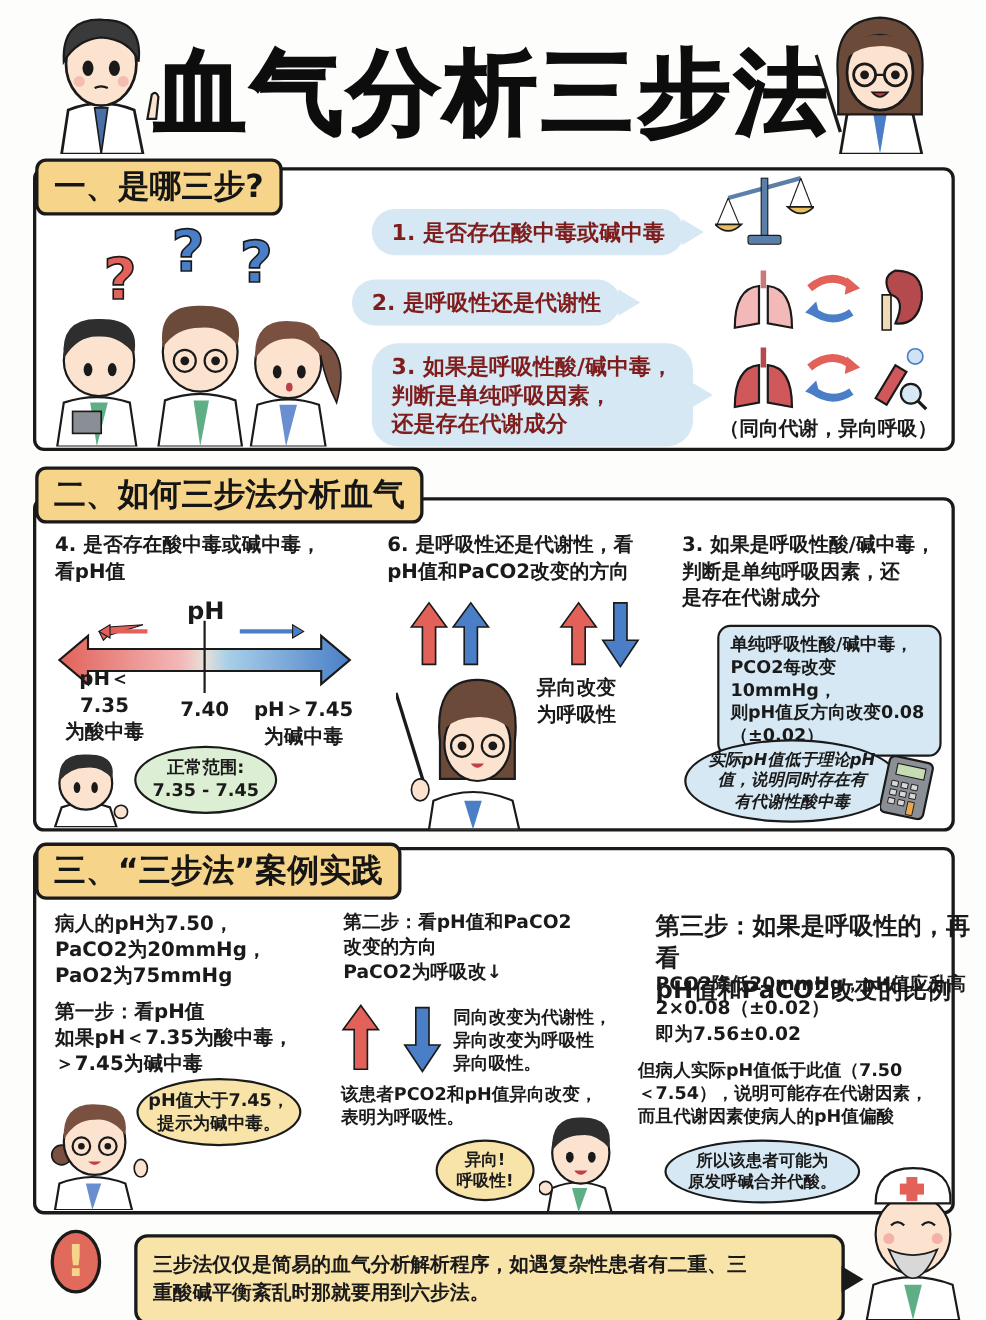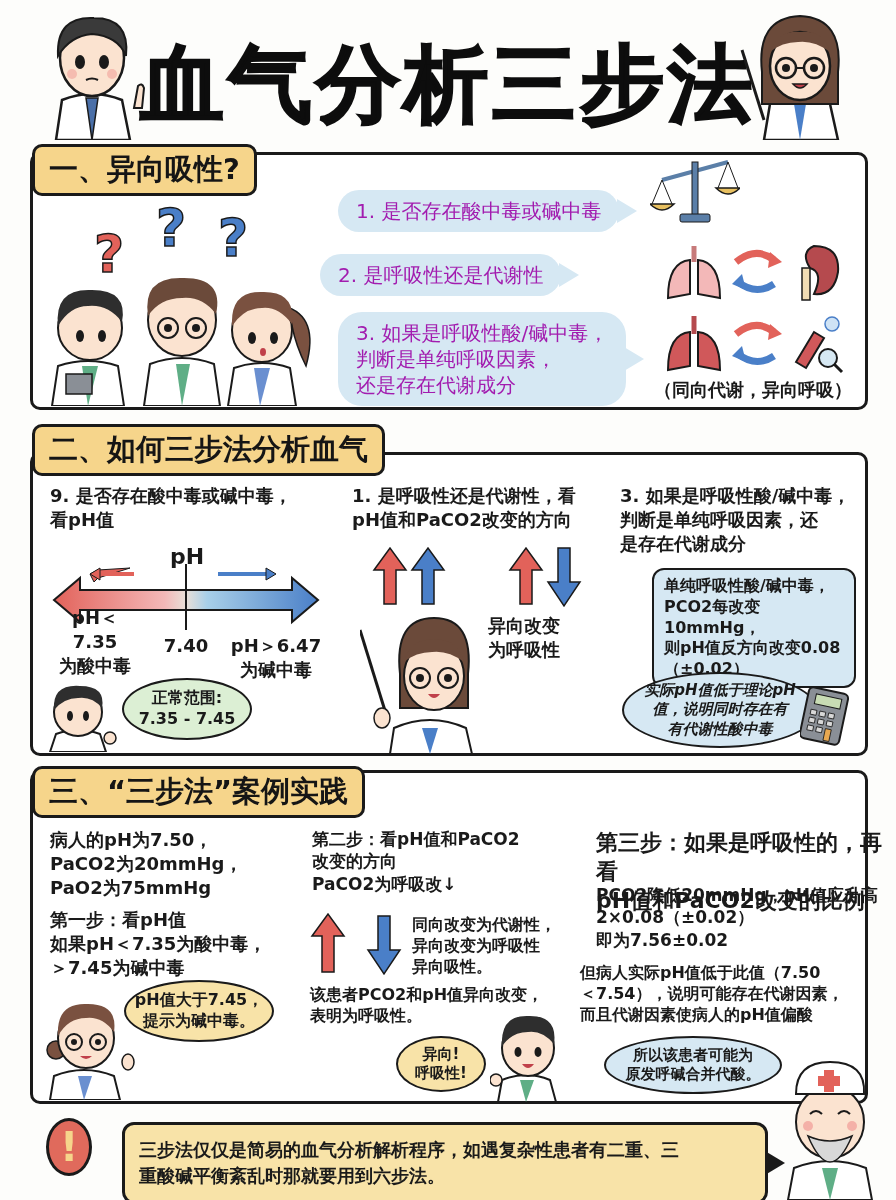--- a/index.html
+++ b/index.html
@@ -12,22 +12,22 @@
   .title { position: absolute; left: 0; width: 896px; top: 28px; text-align: center;
     font-size: 84px; font-weight: 900; letter-spacing: 4px; color: #0d0d0d;
     -webkit-text-stroke: 2px #0d0d0d; }
 
   
   .panel { position: absolute; border: 3px solid #1a1a1a; border-radius: 10px; background: #ffffff; }
   .section-tag { position: absolute; background: #f6d58b; border: 3px solid #1a1a1a; border-radius: 10px;
     font-weight: 900; font-size: 29px; padding: 3px 14px; color: #151515; white-space: nowrap; }
 
   
-  .bubble { position: absolute; background: #d6e8f3; border-radius: 24px; font-weight: 400; font-size: 20px;
-    padding: 8px 18px; line-height: 1.3; color: #a21caf; }
+  .bubble { position: absolute; background: #d6e8f3; border-radius: 24px; font-weight: 700; font-size: 20px;
+    padding: 8px 18px; line-height: 1.3; color: #7f1d1d; }
   .bubble::after { content: ""; position: absolute; right: -18px; top: 50%; margin-top: -12px;
     border-left: 20px solid #d6e8f3; border-top: 12px solid transparent; border-bottom: 12px solid transparent; }
 
   .txt { position: absolute; font-weight: 700; font-size: 18px; line-height: 1.32; color: #1a1a1a; }
   .center { text-align: center; }
 
   .note-box { position: absolute; background: #d6e8f3; border: 2px solid #1a1a1a; border-radius: 12px;
     padding: 6px 10px; font-size: 16px; font-weight: 700; line-height: 1.3; margin-left: 22px; }
   .oval { position: absolute; border: 2px solid #1a1a1a; border-radius: 50%; display: flex; align-items: center;
     justify-content: center; text-align: center; font-weight: 700; font-size: 16px; line-height: 1.3; }
@@ -76,21 +76,21 @@
     <circle cx="76" cy="60" r="10" fill="none" stroke="#1a1a1a" stroke-width="2.5"></circle>
     <line x1="58" y1="60" x2="66" y2="60" stroke="#1a1a1a" stroke-width="2"></line>
     <circle cx="48" cy="60" r="4" fill="#1a1a1a"></circle>
       <circle cx="76" cy="60" r="4" fill="#1a1a1a"></circle>
     <path d="M55 76 Q62 84 69 76 Z" fill="#c0404a" stroke="#1a1a1a" stroke-width="1.5"></path>
     <line x1="4" y1="42" x2="26" y2="112" stroke="#1a1a1a" stroke-width="3"></line>
   </svg>
 </div>
 
 <div class="panel" style="left:30px;top:152px;width:838px;height:258px;"></div>
-<div class="section-tag" style="left:32px;top:144px;">一、异向吸性?</div>
+<div class="section-tag" style="left:32px;top:144px;">一、是哪三步?</div>
 
 <div class="abs" style="left:38px;top:196px;">
   <svg width="290" height="210" viewBox="0 0 290 210">
     <text x="56" y="76" font-size="52" font-weight="900" fill="#e2625a" stroke="#1a1a1a" stroke-width="1.5" font-family="DejaVu Sans, sans-serif">?</text>
     <text x="118" y="50" font-size="52" font-weight="900" fill="#4a7fc8" stroke="#1a1a1a" stroke-width="1.5" font-family="DejaVu Sans, sans-serif">?</text>
     <text x="180" y="60" font-size="52" font-weight="900" fill="#4a7fc8" stroke="#1a1a1a" stroke-width="1.5" font-family="DejaVu Sans, sans-serif">?</text>
 
     <path d="M14 210 L20 170 Q50 160 80 170 L86 210 Z" fill="#fff" stroke="#1a1a1a" stroke-width="2"></path>
     <path d="M44 170 L50 210 L60 170 Z" fill="#5fae86"></path>
     <ellipse cx="52" cy="132" rx="32" ry="32" fill="#fbe3d0" stroke="#1a1a1a" stroke-width="2"></ellipse>
@@ -166,21 +166,21 @@
     <circle cx="164" cy="46" r="9" fill="#d6e8f3" stroke="#1a1a1a" stroke-width="2"></circle>
     <line x1="170" y1="52" x2="178" y2="60" stroke="#1a1a1a" stroke-width="3"></line>
     <circle cx="168" cy="12" r="7" fill="#cfe3f5" stroke="#4a7fc8" stroke-width="1.5"></circle>
   </svg>
 </div>
 <div class="txt" style="left:654px;top:378px;font-size:18px;">（同向代谢，异向呼吸）</div>
 
 <div class="panel" style="left:30px;top:452px;width:838px;height:304px;"></div>
 <div class="section-tag" style="left:32px;top:424px;">二、如何三步法分析血气</div>
 
-<div class="txt" style="left:50px;top:484px;white-space:pre-line;">9. 是否存在酸中毒或碱中毒，
+<div class="txt" style="left:50px;top:484px;white-space:pre-line;">4. 是否存在酸中毒或碱中毒，
 看pH值</div>
 <div class="txt" style="left:170px;top:542px;font-size:22px;">pH</div>
 <div class="abs" style="left:50px;top:564px;">
   <svg width="272" height="66" viewBox="0 0 272 66">
     <defs>
       <linearGradient id="phg" x1="0" x2="1">
         <stop offset="0" stop-color="#e2625a"></stop>
           <stop offset="0.42" stop-color="#f3b8b8"></stop>
         <stop offset="0.5" stop-color="#e8e0d8"></stop>
           <stop offset="0.58" stop-color="#a8cfe8"></stop>
@@ -192,37 +192,37 @@
     <path d="M40 10 L50 4 L50 16 Z" fill="#e2625a" stroke="#1a1a1a" stroke-width="1"></path>
     <path d="M168 10 L222 10" stroke="#4a7fc8" stroke-width="4"></path>
     <path d="M226 10 L216 4 L216 16 Z" fill="#4a7fc8" stroke="#1a1a1a" stroke-width="1"></path>
     <path d="M4 36 L30 14 L30 26 L242 26 L242 14 L268 36 L242 58 L242 46 L30 46 L30 58 Z" fill="url(#phg)" stroke="#1a1a1a" stroke-width="2"></path>
     <line x1="136" y1="0" x2="136" y2="66" stroke="#1a1a1a" stroke-width="2"></line>
   </svg>
 </div>
 <div class="txt center" style="left:50px;top:606px;width:90px;white-space:pre-line;">pH＜7.35
 为酸中毒</div>
 <div class="txt center" style="left:160px;top:634px;width:52px;">7.40</div>
-<div class="txt center" style="left:230px;top:634px;width:92px;white-space:pre-line;">pH＞6.47
+<div class="txt center" style="left:230px;top:634px;width:92px;white-space:pre-line;">pH＞7.45
 为碱中毒</div>
 
 <div class="abs" style="left:44px;top:682px;">
   <svg width="74" height="70" viewBox="0 0 74 70">
     <path d="M6 70 L12 52 Q34 44 56 52 L62 70 Z" fill="#fff" stroke="#1a1a1a" stroke-width="2"></path>
     <ellipse cx="34" cy="30" rx="24" ry="24" fill="#fbe3d0" stroke="#1a1a1a" stroke-width="2"></ellipse>
     <path d="M10 28 Q8 2 36 4 Q62 4 58 26 Q48 14 34 16 Q20 16 10 28Z" fill="#2e2e2e"></path>
     <ellipse cx="26" cy="34" rx="3" ry="5" fill="#1a1a1a"></ellipse>
       <ellipse cx="42" cy="34" rx="3" ry="5" fill="#1a1a1a"></ellipse>
     <circle cx="66" cy="56" r="6" fill="#fbe3d0" stroke="#1a1a1a" stroke-width="1.5"></circle>
   </svg>
 </div>
 <div class="oval green" style="left:122px;top:678px;width:130px;height:62px;white-space:pre-line;">正常范围:
 7.35 - 7.45</div>
 
-<div class="txt" style="left:352px;top:484px;white-space:pre-line;">1. 是呼吸性还是代谢性，看
+<div class="txt" style="left:352px;top:484px;white-space:pre-line;">6. 是呼吸性还是代谢性，看
 pH值和PaCO2改变的方向</div>
 <div class="abs" style="left:372px;top:546px;">
   <svg width="80" height="60" viewBox="0 0 80 60">
     <path d="M2 24 L18 2 L34 24 L24 24 L24 58 L12 58 L12 24 Z" fill="#e2625a" stroke="#1a1a1a" stroke-width="1.5"></path>
     <path d="M40 24 L56 2 L72 24 L62 24 L62 58 L50 58 L50 24 Z" fill="#4a7fc8" stroke="#1a1a1a" stroke-width="1.5"></path>
   </svg>
 </div>
 <div class="abs" style="left:508px;top:546px;">
   <svg width="80" height="62" viewBox="0 0 80 62">
     <path d="M2 24 L18 2 L34 24 L24 24 L24 58 L12 58 L12 24 Z" fill="#e2625a" stroke="#1a1a1a" stroke-width="1.5"></path>

